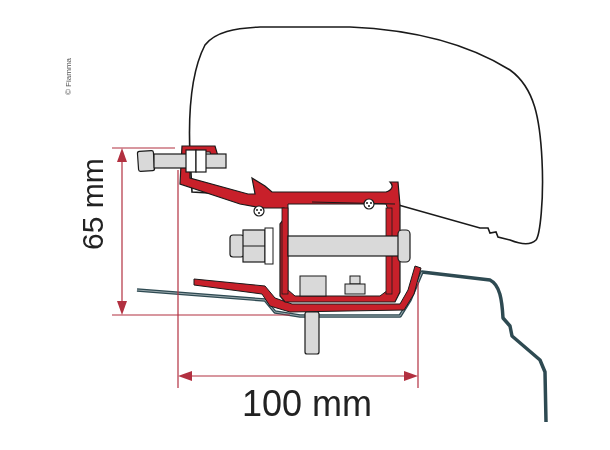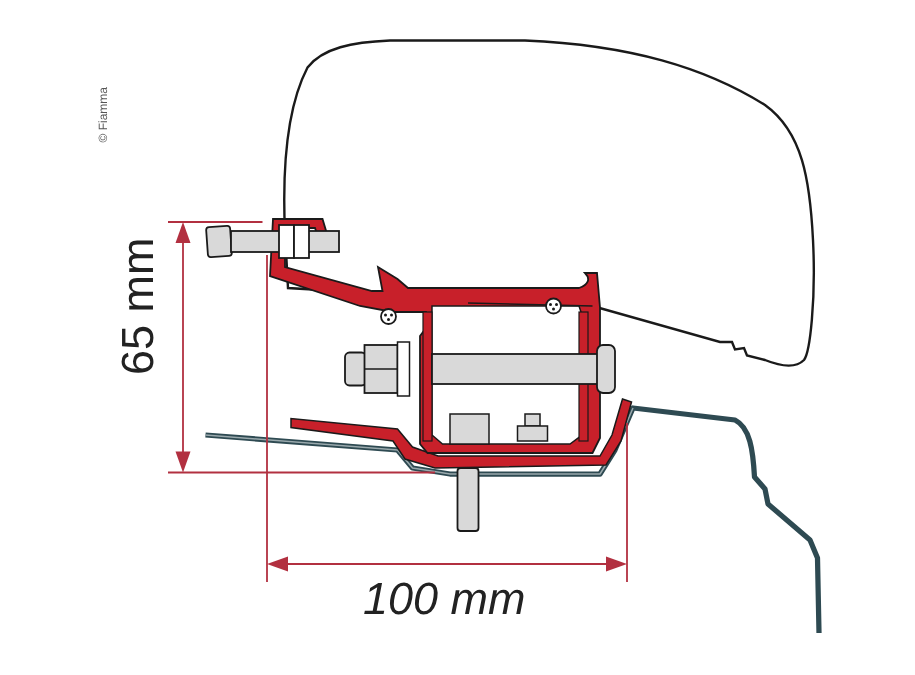--- a/index.html
+++ b/index.html
@@ -1,20 +1,20 @@
 <!DOCTYPE html>
 <html><head>
 <meta charset="utf-8">
 <style>
   html, body { margin:0; padding:0; background:#ffffff; }
   body { width:610px; height:450px; overflow:hidden; position:relative; font-family:"Liberation Sans", sans-serif; }
   #diagram { position:absolute; left:0; top:0; width:610px; height:450px; }
   .copyright { position:absolute; left:64px; top:95px; transform:rotate(-90deg); transform-origin:left top; font-size:8px; color:#555; white-space:nowrap; font-family:"Liberation Sans", sans-serif; }
   .dim-v { position:absolute; left:76px; top:250px; transform:rotate(-90deg); transform-origin:left top; font-size:30px; color:#222; white-space:nowrap; font-family:"Liberation Sans", sans-serif; }
-  .dim-h { position:absolute; left:242px; top:383px; font-size:30px; color:#222; white-space:nowrap; font-family:"Liberation Sans", sans-serif;font-style:italic; }
+  .dim-h { position:absolute; left:242px; top:383px; font-size:36px; color:#222; white-space:nowrap; font-family:"Liberation Sans", sans-serif; }
 </style>
 </head>
 <body>
 
 <svg id="diagram" viewBox="0 0 610 450" xmlns="http://www.w3.org/2000/svg">
 
   <path d="M190,155 C188,110 192,70 205,45 C215,32 235,28 260,27 L350,27 C420,30 470,45 510,70 C535,88 540,120 542,160 C544,200 540,235 536,240 C530,246 520,244 510,240 L498,237 L496,232 L490,233 L488,228 L480,228 L395,204 L330,196 L260,196 L192,192 Z" fill="#ffffff" stroke="#1a1a1a" stroke-width="1.6"></path>
 
   <path d="M137,290 L265,300 L275,312 L300,316 L400,316 L410,300 L422,272 L490,280 C500,285 502,300 503,318 L510,326 L512,336 L540,360 L545,372 L546,422" fill="none" stroke="#2e4a52" stroke-width="3.5" stroke-linejoin="round"></path>
   <path d="M137,290 L265,300 L275,312 L300,316 L400,316 L410,300 L422,272" fill="none" stroke="#9aa9ad" stroke-width="1" stroke-linejoin="round"></path>

